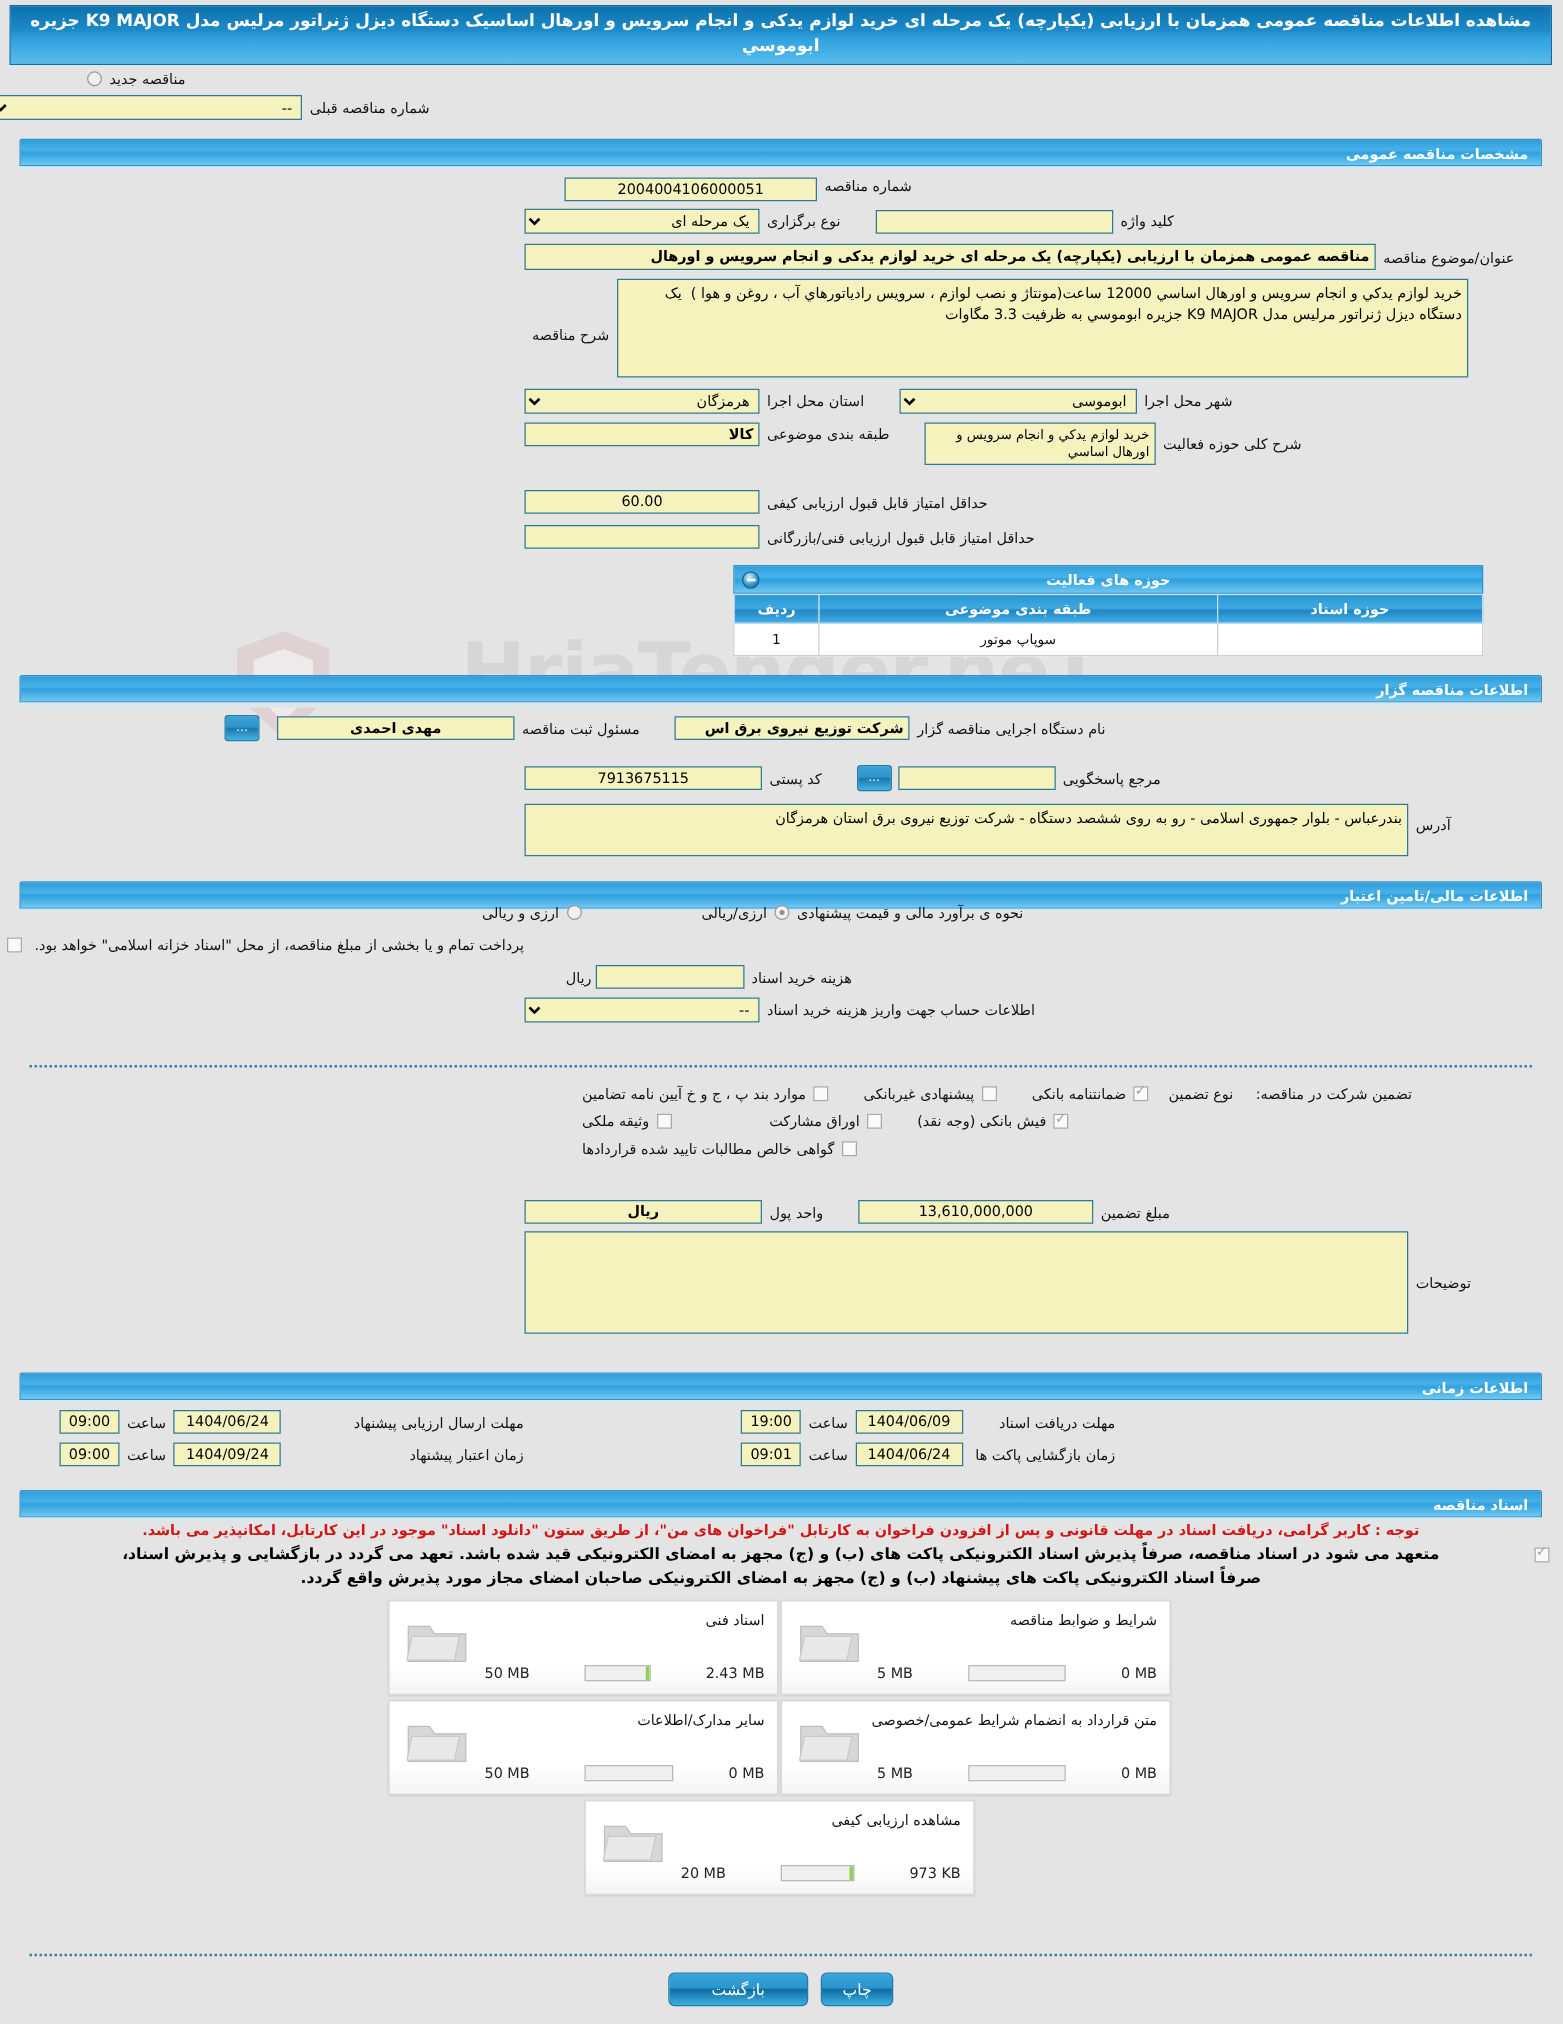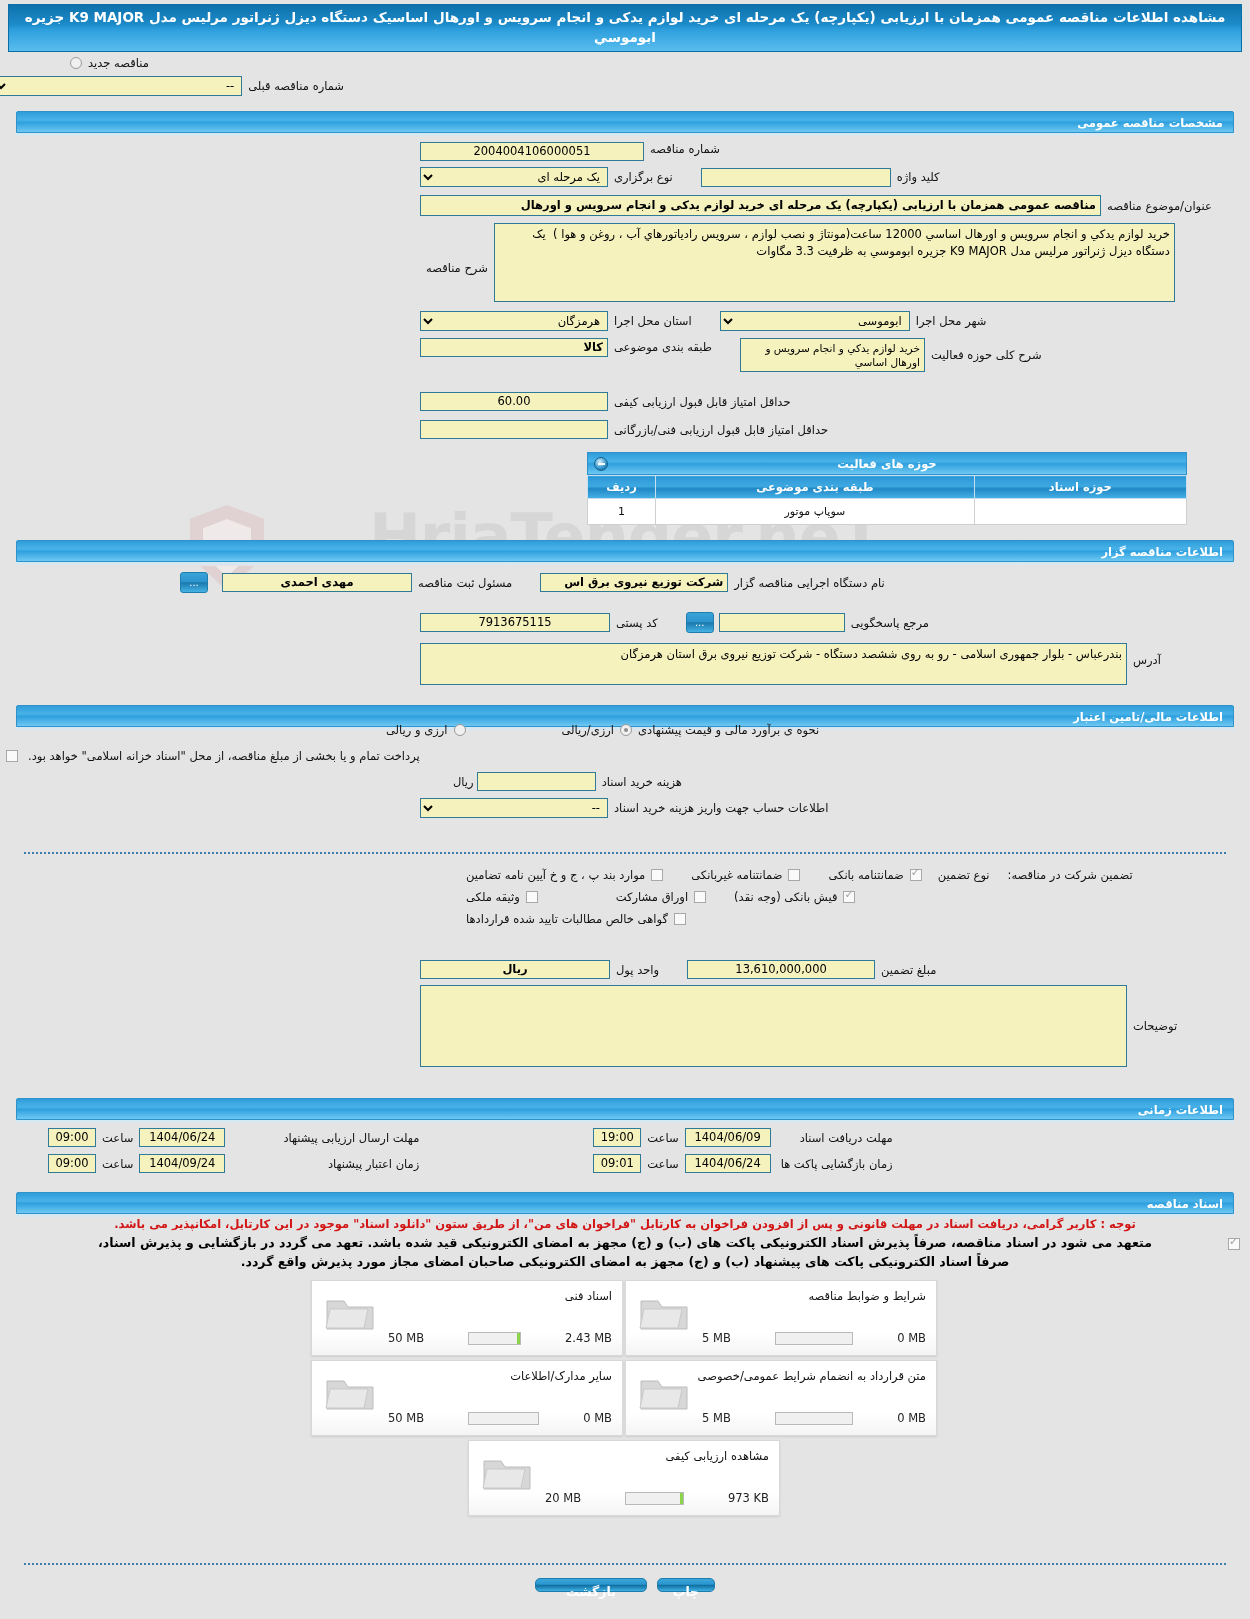--- a/index.html
+++ b/index.html
@@ -235,22 +235,22 @@
     line-height: 1.55;
   }
 
   
   .fbtn {
     background: linear-gradient(to bottom, #3aa6db 0%, #2a96ce 44%, #0f6d9f 51%, #3fb0e4 100%);
     border: 1px solid #1d7cab;
     border-radius: 5px;
     color: #fff;
     font-size: 12.5px;
-    font-weight: bold;
-    height: 14px;
+    font-weight: normal;
+    height: 27px;
     line-height: 25px;
     text-align: center;
     cursor: pointer;
     font-family: "DejaVu Sans", "Liberation Sans", sans-serif;
   }
 
   
   .wm {
     position: absolute;
     left: 0; right: 0; top: 500px;
@@ -308,21 +308,21 @@
     </select>
   </div>
 
   <div class="sec-head" style="top:111px; position:absolute; right:8px; left:8px;">
     <span>مشخصات مناقصه عمومی</span>
   </div>
   <div class="sec-underline" style="position:absolute; top:133px; right:8px; left:8px;"></div>
 
   <div style="position:absolute; top:142px; right:0; width:1250px; display:flex; justify-content:flex-end; padding-left:420px;">
     <span class="lbl">شماره مناقصه</span>
-    <div class="val-box num" style="width:224px;">2004004106000051</div>
+    <div class="val-box num" style="width:202px;margin-left:32px;">2004004106000051</div>
   </div>
 
   <div style="position:absolute; top:167px; right:0; width:1250px; display:flex; justify-content:flex-end; align-items:center; padding-left:420px;">
     <span class="lbl">کلید واژه</span>
     <div class="val-box" style="width:190px;"></div>
     <span class="lbl" style="margin-right:22px;">نوع برگزاری</span>
     <select class="sel" style="width:188px;">
       <option>یک مرحله ای</option>
     </select>
   </div>
@@ -447,21 +447,21 @@
 
   <div class="dotted" style="position:absolute; top:852px; right:12px; left:12px;"></div>
 
   <div style="position:absolute; top:864px; right:0; width:1250px;">
     <div style="display:flex; justify-content:flex-end; align-items:center; height:22px; padding-left:460px;">
       <span class="lbl">تضمین شرکت در مناقصه:</span>
       <span class="lbl" style="margin-right:6px;">نوع تضمین</span>
       <span class="chk on" style="margin-right:10px;"></span>
       <span class="lbl">ضمانتنامه بانکی</span>
       <span class="chk" style="margin-right:22px;"></span>
-      <span class="lbl">ضمانتنامه غیربانکی</span>
+      <span class="lbl">پیشنهادی غیربانکی</span>
       <span class="chk" style="margin-right:22px;"></span>
       <span class="lbl">موارد بند پ ، ج و خ آیین نامه تضامین</span>
     </div>
     <div style="display:flex; justify-content:flex-end; align-items:center; height:22px; padding-left:460px;">
       <span class="chk on"></span>
       <span class="lbl">فیش بانکی (وجه نقد)</span>
       <span class="chk" style="margin-right:22px;"></span>
       <span class="lbl">اوراق مشارکت</span>
       <span class="chk" style="margin-right:72px;"></span>
       <span class="lbl">وثیقه ملکی</span>

